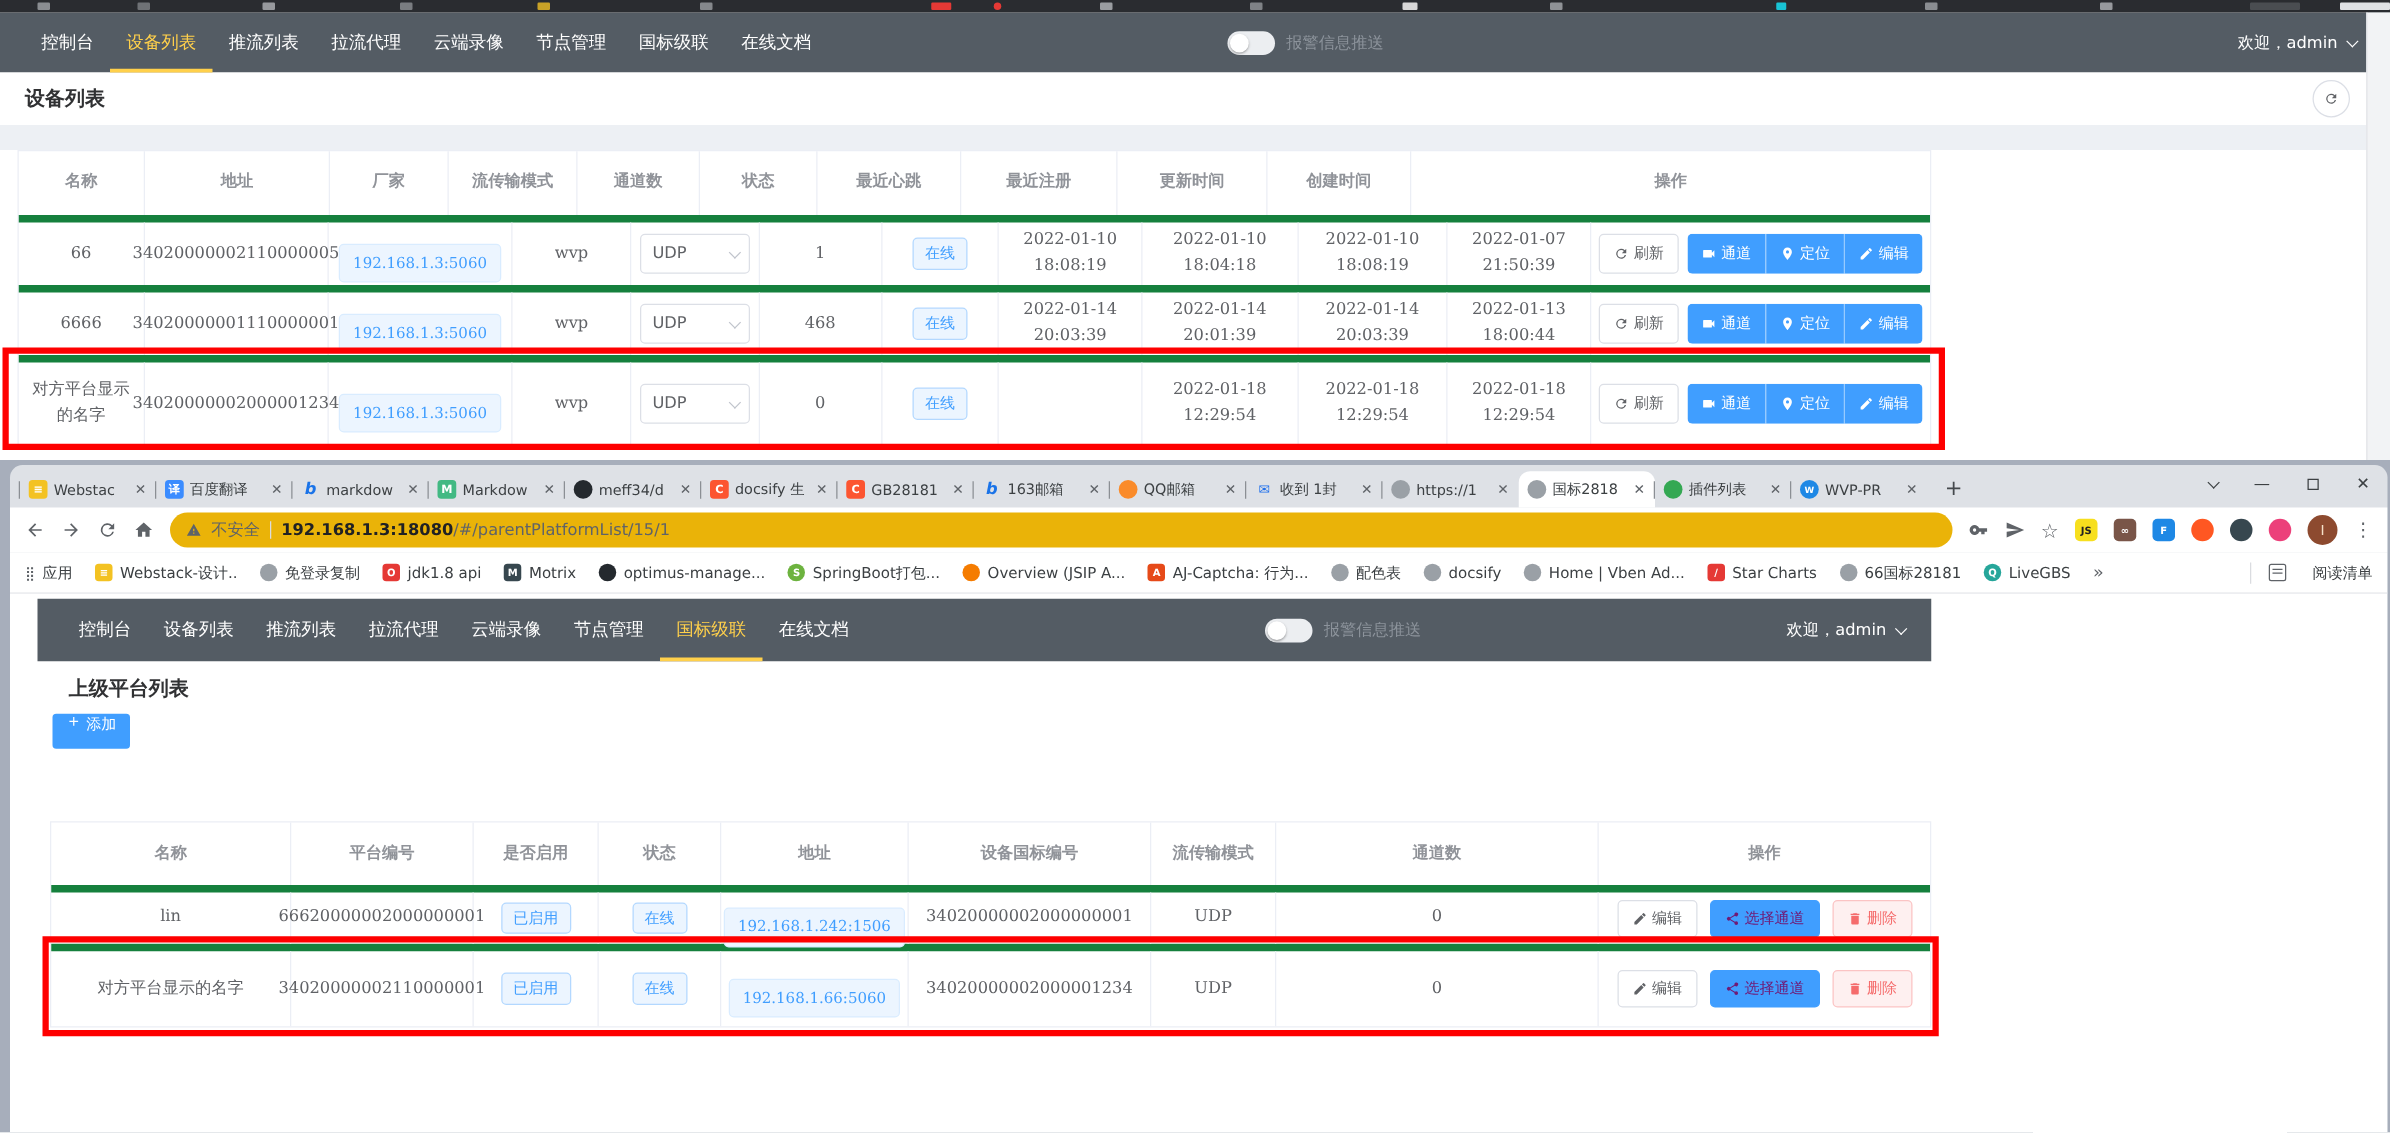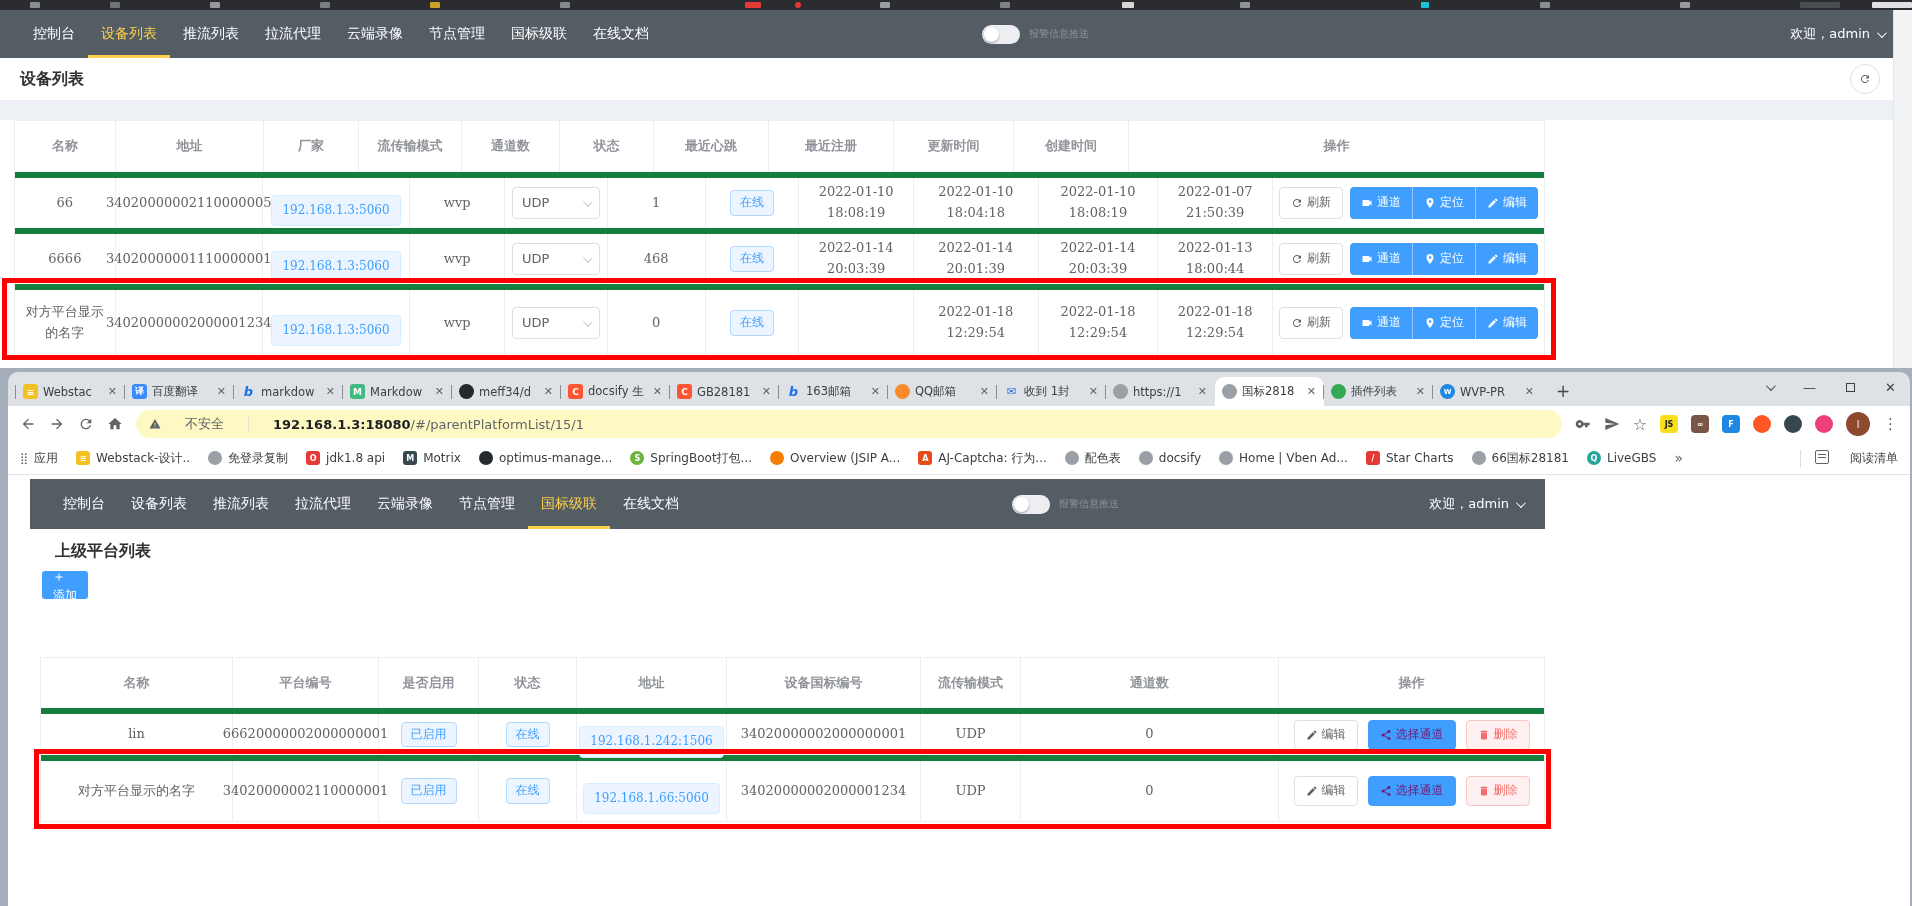--- a/index.html
+++ b/index.html
@@ -13,21 +13,21 @@
 
 .secA { position:absolute; left:0; top:0; width:1912px; height:368px; background:#fff; }
 .sliver { position:relative; height:10px; background:#2a2c30; overflow:hidden; }
 .sliver i { position:absolute; top:2px; width:10px; height:6px; border-radius:1px; display:block; }
 .navbar { height:48px; background:#545c64; display:flex; align-items:center; padding-left:20px; }
 .nav-item { color:#fff; font-size:14px; padding:0 13px; height:48px; display:flex; align-items:center; cursor:pointer; }
 .nav-item.active { color:#ffd04b; border-bottom:3px solid #ffd04b; padding-top:3px; }
 .nav-mid { display:flex; align-items:center; gap:9px; margin-left:320px; }
 .switch { width:38px; height:19px; border-radius:10px; background:#eceef1; position:relative; flex:none; }
 .switch::after { content:""; position:absolute; left:2px; top:2px; width:15px; height:15px; border-radius:50%; background:#fff; box-shadow:0 1px 2px rgba(0,0,0,.35); }
-.push-label { color:#8c939b; font-size:10px; }
+.push-label { color:#8c939b; font-size:13px; }
 .welcome { margin-left:auto; margin-right:28px; color:#fff; font-size:13px; display:flex; align-items:center; gap:7px; }
 .chev-down { width:7px; height:7px; border-right:1.4px solid currentColor; border-bottom:1.4px solid currentColor; transform:rotate(45deg) translateY(-2px); display:inline-block; }
 .title-bar { height:42px; background:#fff; display:flex; align-items:center; padding:0 20px; }
 .page-title { font-size:16px; font-weight:bold; color:#303133; }
 .refresh-circle { margin-left:auto; margin-right:12px; width:30px; height:30px; border:1px solid #dcdfe6; border-radius:50%; display:flex; align-items:center; justify-content:center; color:#606266; background:#fff; cursor:pointer; }
 .bandA { height:20px; background:#edf0f4; }
 .tableA { position:absolute; left:14px; top:120px; width:1531px; background:#fff; border:1px solid #ebeef5; font-size:13px; color:#606266; }
 .thead { display:flex; height:51px; }
 .thead .tc { color:#909399; font-weight:bold; }
 .tr { display:flex; border-top:6px solid #15803d; }
@@ -63,43 +63,43 @@
 .round { border-radius:50%; }
 .fv-webstack{background:#f3c222;} .fv-baidu{background:#3b8cff;} .fv-bing{background:transparent;color:#1a73e8;font-size:13px;font-style:italic;}
 .fv-mdgreen{background:#42b983;} .fv-github{background:#24292e;border-radius:50%;} .fv-csdn{background:#fc5531;}
 .fv-qqmail{background:#fa8b2a;border-radius:50%;} .fv-163{background:transparent;color:#1f6feb;font-size:11px;}
 .fv-globe{background:#9aa0a6;border-radius:50%;} .fv-ext{background:#34a853;border-radius:50%;} .fv-wvp{background:#1e88e5;border-radius:50%;font-size:7px;}
 .newtab { width:26px; height:26px; margin:0 0 2px 8px; display:flex; align-items:center; justify-content:center; font-size:17px; color:#45494d; cursor:pointer; }
 .winctl { position:absolute; right:14px; top:0; height:30px; display:flex; align-items:center; gap:30px; color:#3c4043; font-size:13px; }
 .winctl .sq { width:9px; height:9px; border:1.3px solid #3c4043; display:inline-block; }
 .addressbar { height:36px; background:#fff; display:flex; align-items:center; padding:0 12px; gap:13px; color:#5f6368; }
 .abtn { color:#5f6368; display:flex; align-items:center; cursor:pointer; }
-.urlpill { flex:1; height:28px; background:#fef9c3; border-radius:14px; display:flex; align-items:center; padding:0 13px; gap:24px; font-size:13px; color:#5f6368; cursor:text; }
+.urlpill { flex:1; height:28px; background:#eab308; border-radius:14px; display:flex; align-items:center; padding:0 13px; gap:8px; font-size:13px; color:#5f6368; cursor:text; }
 .pill-sep { width:1px; height:14px; background:#dadce0; }
 .url-host { color:#202124; font-weight:bold; }
 .url-path { color:#5f6368; }
 .abar-right { display:flex; align-items:center; gap:13px; }
 .xt { width:18px; height:18px; border-radius:4px; display:flex; align-items:center; justify-content:center; font-size:8px; font-weight:bold; color:#fff; cursor:pointer; }
 .x1{background:#f7df1e;color:#222;} .x2{background:#795548;} .x3{background:#1e88e5;} .x4{background:#ff5722;border-radius:50%;} .x5{background:#37474f;border-radius:50%;} .x6{background:#ec407a;border-radius:50%;}
 .avatar { width:24px; height:24px; border-radius:50%; background:#8d4a2f; color:#f5e0c8; display:flex; align-items:center; justify-content:center; font-size:11px; cursor:pointer; }
 .kebab { font-size:15px; color:#5f6368; cursor:pointer; letter-spacing:0; }
 .bookmarksbar { height:33px; background:#fff; display:flex; align-items:center; padding:0 12px; gap:18px; font-size:12px; color:#3c4043; border-bottom:1px solid #e2e4e8; }
 .bk { display:flex; align-items:center; gap:6px; white-space:nowrap; cursor:pointer; }
 .bk .fv { width:14px; height:14px; font-size:8px; }
 .bk-apps { color:#5f6368; font-size:11px; }
-.bk-right { margin-left:auto; display:flex; align-items:flex-start; gap:21px; border-left:1px solid #dadce0; padding-left:14px; cursor:pointer; }
+.bk-right { margin-left:auto; display:flex; align-items:center; gap:21px; border-left:1px solid #dadce0; padding-left:14px; cursor:pointer; }
 .rl-icon { width:14px; height:14px; border:1.3px solid #5f6368; border-radius:2px; position:relative; }
 .rl-icon::after { content:""; position:absolute; left:2px; top:3px; right:2px; height:1.2px; background:#5f6368; box-shadow:0 3px 0 #5f6368; }
 .pagearea { position:relative; height:431px; background:#fff; }
 .nav2 { position:absolute; left:22px; top:4px; width:1515px; height:50px; background:#545c64; display:flex; align-items:center; padding-left:20px; }
 .nav2 .nav-item { height:50px; }
 .nav2 .nav-mid { margin-left:320px; }
 .nav2 .welcome { margin-right:22px; }
 .title2 { position:absolute; left:47px; top:66px; font-size:16px; font-weight:bold; color:#303133; }
-.addbtn { position:absolute; left:34px; top:96px; height:28px; padding:0 11px; background:#409eff; color:#fff; font-size:12px; border-radius:3px; display:inline-flex; gap:4px; cursor:pointer;flex-direction:column; }
+.addbtn { position:absolute; left:34px; top:96px; height:28px; padding:0 11px; background:#409eff; color:#fff; font-size:12px; border-radius:3px; display:inline-flex; gap:4px; cursor:pointer; }
 .tableB { position:absolute; left:32px; top:182px; width:1505px; background:#fff; border:1px solid #ebeef5; font-size:13px; color:#606266; }
 .tableB .thead { height:50px; }
 .tr.h47 { height:47px; } .tr.h66 { height:66px; }
 .cB1{width:192px;} .cB2{width:146px;} .cB3{width:100px;} .cB4{width:98px;} .cB5{width:150px;}
 .cB6{width:194px;} .cB7{width:100px;} .cB8{width:258px;} .cB9{flex:1;}
 .btn30 { height:30px; }
 .btn-solid-blue { background:#409eff; color:#701a75; border:1px solid #409eff; }
 .btn-danger { background:#fef0f0; border:1px solid #fbc4c4; color:#f56c6c; }
 .opsB { display:flex; gap:10px; align-items:center; justify-content:center; }
 .redboxB { position:absolute; left:26px; top:274px; width:1517px; height:80px; border:5px solid #fe0000; z-index:5; pointer-events:none; }

